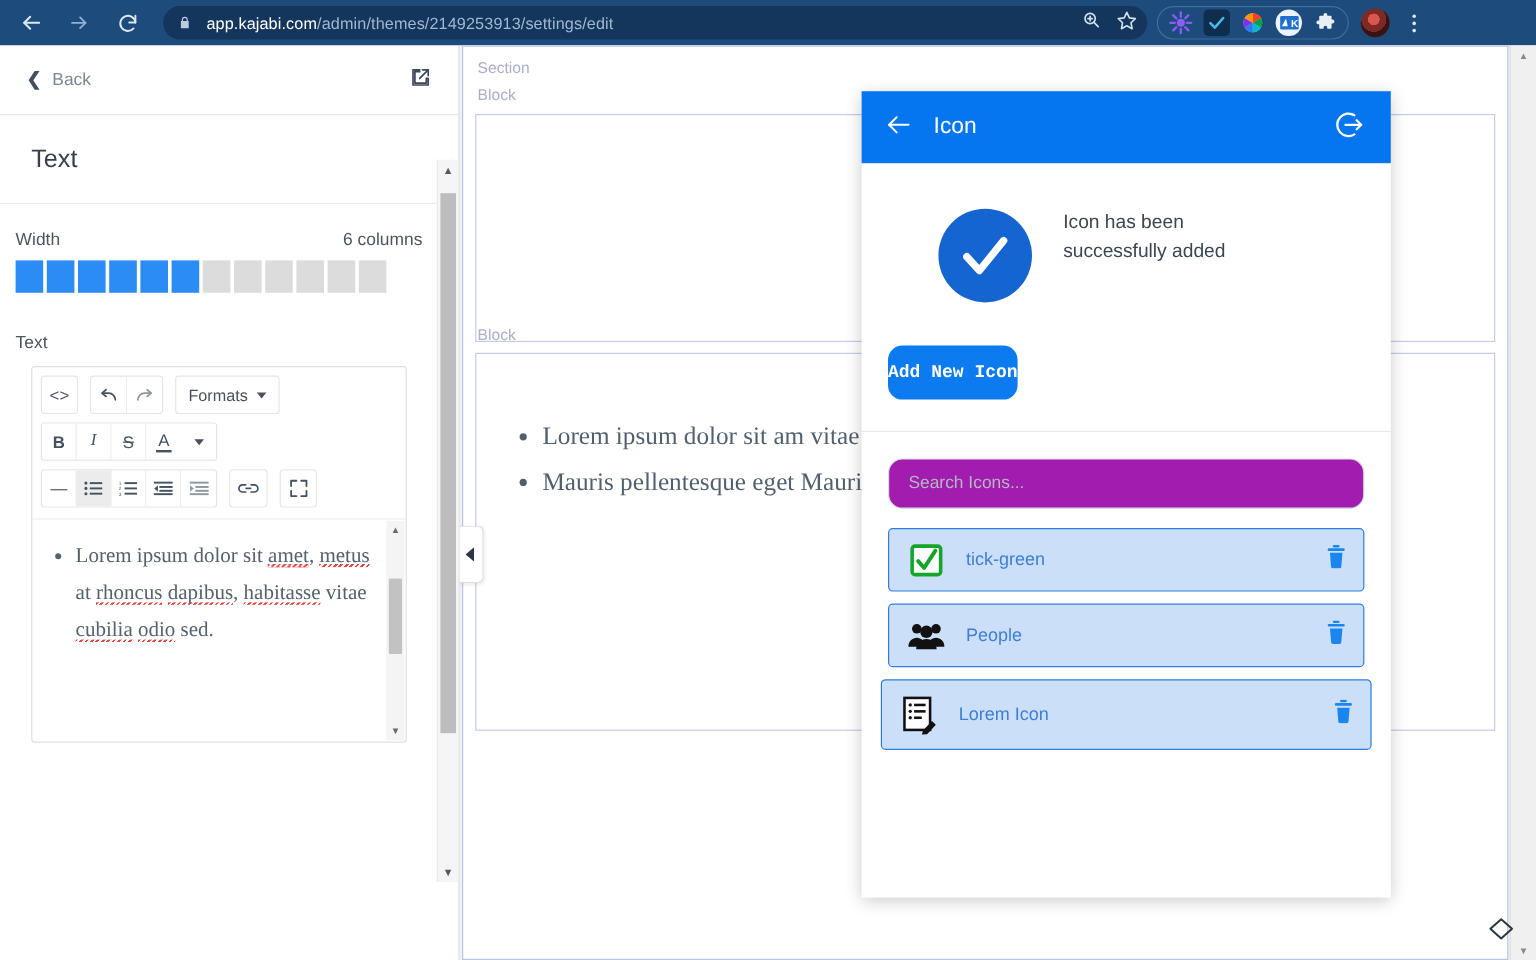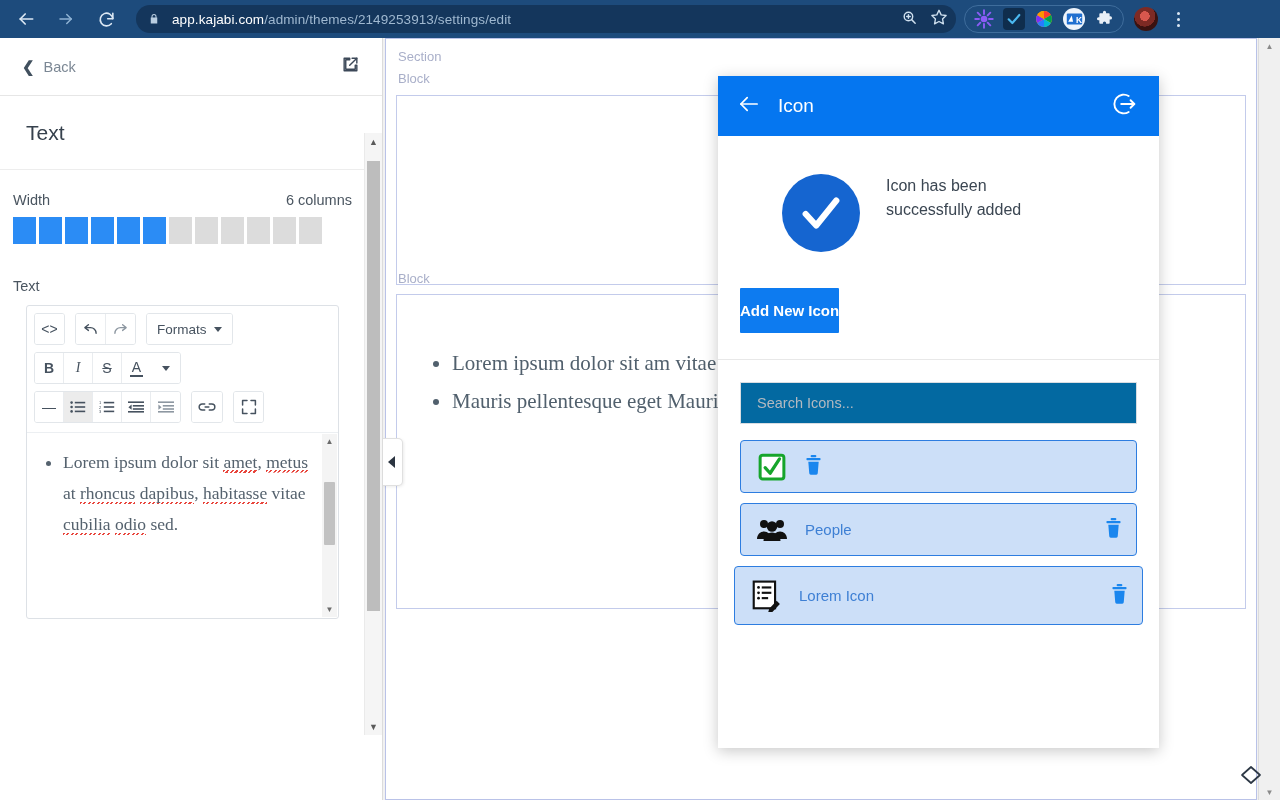--- a/index.html
+++ b/index.html
@@ -181,27 +181,27 @@
   .m-title { color: #fff; font-size: 19px; }
   .m-success { display: flex; align-items: flex-start; gap: 26px; padding: 38px 0 0 64px; }
   .check-circle {
     width: 78px; height: 78px; border-radius: 50%; background: #1565d0;
     display: flex; align-items: center; justify-content: center; flex: 0 0 auto;
   }
   .m-success-text { font-size: 16px; color: #3b4652; line-height: 1.48; }
   .m-add {
     margin: 36px 22px 0; height: 45px; background: #0d7bf0; color: #fff;
     display: flex; align-items: center; justify-content: center;
-    font-size: 15px; font-weight: bold; border: none; border-radius: 1px;
+    font-size: 15px; font-weight: bold; border: none; border-radius: 12px; font-family: Liberation Mono, monospace;
   }
   .m-div { margin: 26px 0 0; height: 1px; background: #e8e8e8; }
   .m-search {
-    margin: 22px 22px 0; height: 42px; border: 1px solid #d8dde2; border-radius: 0;
+    margin: 22px 22px 0; height: 42px; border: 1px solid #d8dde2; border-radius: 12px;
     display: flex; align-items: center; padding: 0 16px;
-    font-size: 14.5px; color: #b3b9c0; background: #0369a1;
+    font-size: 14.5px; color: #b3b9c0; background: #a21caf;
   }
   .icon-list { margin: 16px 22px 0; display: flex; flex-direction: column; gap: 10px; }
   .icon-row {
     height: 53px; background: #ccdff8; border: 1px solid #2d7de0; border-radius: 4px;
     display: flex; align-items: center; padding: 0 14px; gap: 16px;
   }
   .icon-row.wide { margin: 0 -6px; height: 59px; }
   .ic-thumb { width: 34px; height: 34px; flex: 0 0 auto; display:flex; align-items:center; justify-content:center; }
   .ic-name { flex: 1; font-size: 15px; color: #3d7fd4; }
   .trash { color: #1a86ee; flex: 0 0 auto; }
@@ -559,20 +559,21 @@
       <div class="m-search">Search Icons...</div>
 
       <div class="icon-list" id="icon-list">
           <div class="icon-row">
             <span class="ic-thumb">
               <svg width="30" height="30" viewBox="0 0 24 24">
                 <rect x="2.5" y="2.5" width="19" height="19" rx="2" fill="#fff" stroke="#16a52b" stroke-width="2.4"></rect>
                 <polyline points="6.5 12.5 10.5 17 18 5.5" fill="none" stroke="#16a52b" stroke-width="2.6" stroke-linecap="round" stroke-linejoin="round"></polyline>
               </svg>
             </span>
+            <span class="ic-name">tick-green</span>
             <span class="trash"><svg width="17" height="20" viewBox="0 0 18 21" fill="#1a86ee">
                 <rect x="6" y="0" width="6" height="2.2" rx="1"></rect>
                 <rect x="1.5" y="3" width="15" height="2.4" rx="1"></rect>
                 <path d="M3.5 7h11l-1 12.2a1.6 1.6 0 0 1-1.6 1.5H6.1a1.6 1.6 0 0 1-1.6-1.5z"></path>
               </svg></span>
           </div>
           <div class="icon-row">
             <span class="ic-thumb">
               <svg width="32" height="26" viewBox="0 0 32 26" fill="#111">
                 <circle cx="8" cy="7" r="4"></circle>

